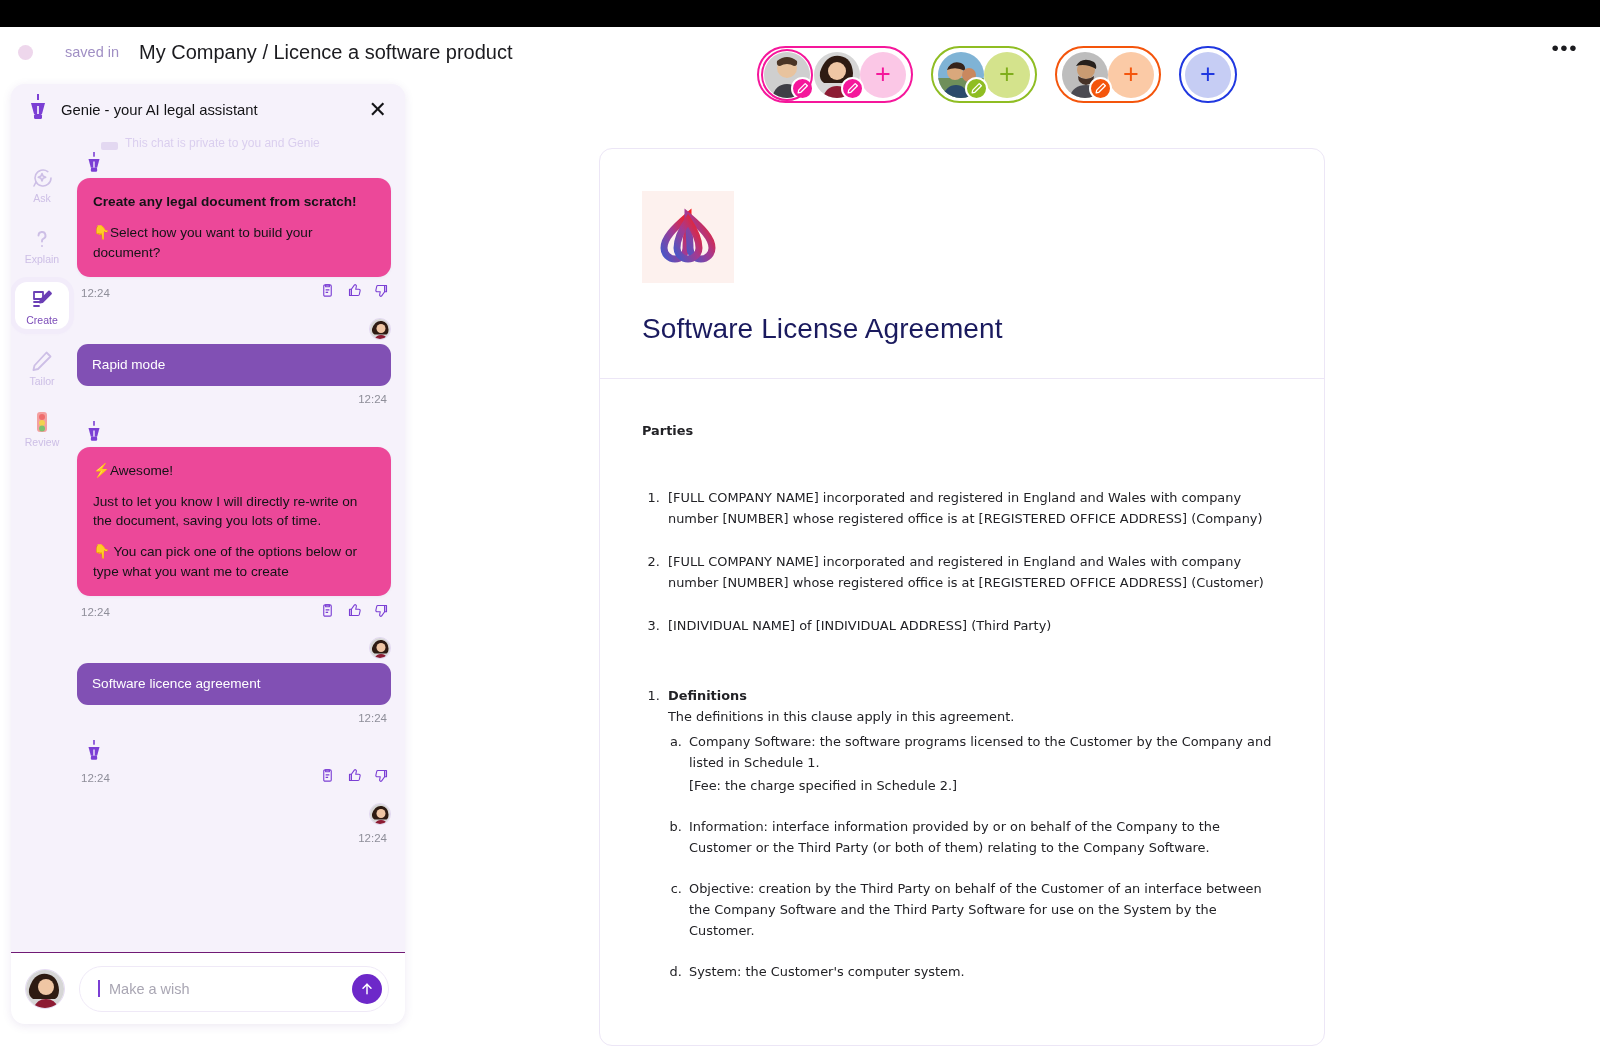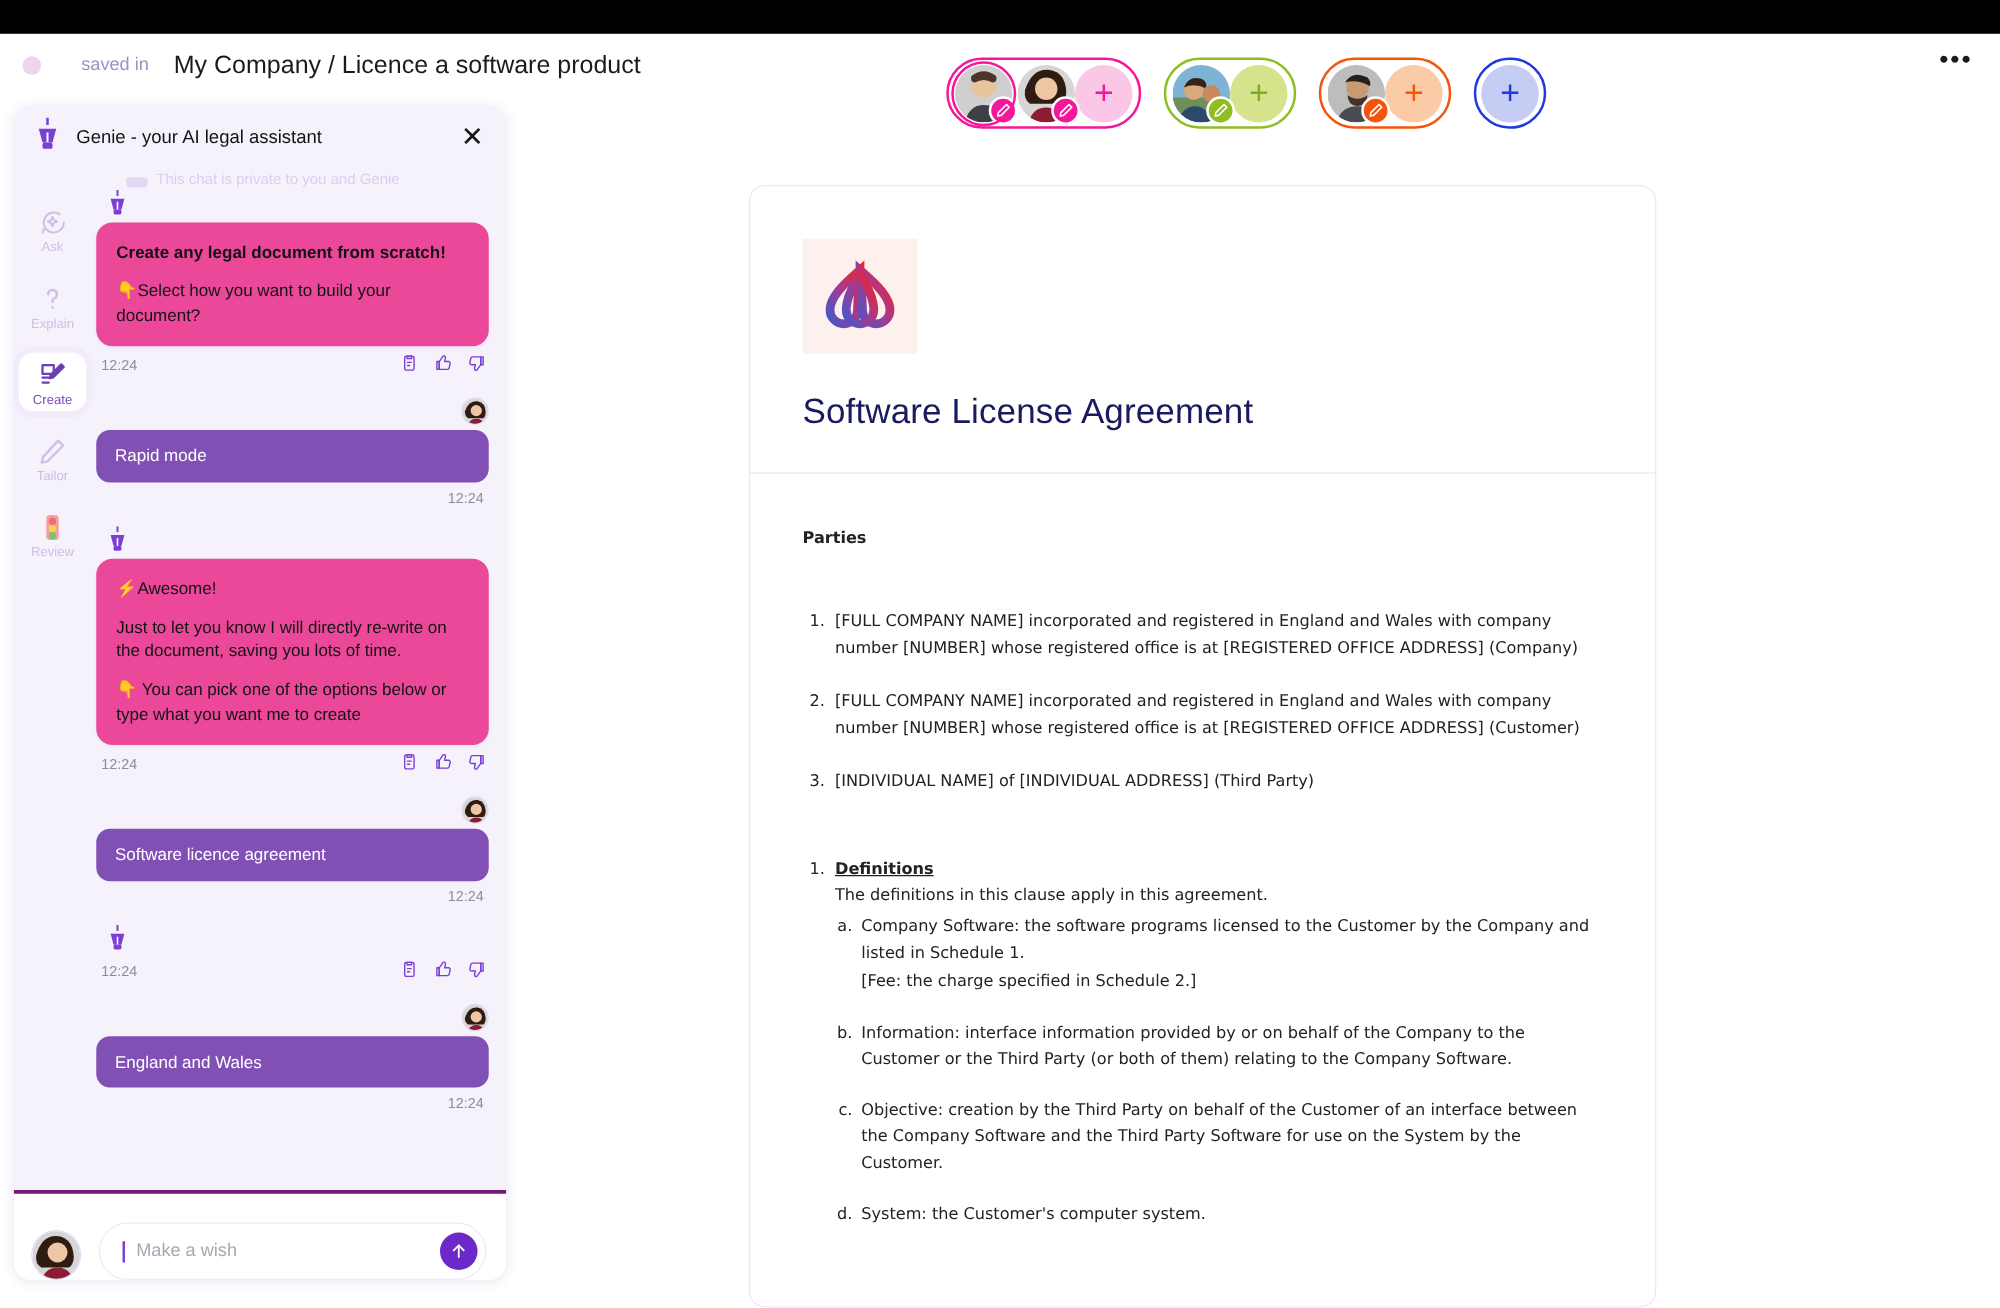--- a/index.html
+++ b/index.html
@@ -180,22 +180,22 @@
     text-align: right; font-size: 11.5px; color: #8e8e99;
     margin: 7px 4px 0 0;
   }
   .msg-block { margin-bottom: 16px; }
 
   
   .composer {
     position: absolute; left: 0; right: 0; bottom: 0;
     height: 72px;
     background: #ffffff;
-    border-top: 3px solid #701a75;
-    display: flex; align-items: flex-end; gap: 14px;
+    border-top: 1px solid #701a75;
+    display: flex; align-items: center; gap: 14px;
     padding: 0 16px 0 14px;
   }
   .composer-av {
     width: 40px; height: 40px; border-radius: 50%; overflow: hidden;
     flex: 0 0 auto; border: 1px solid #e6dcf3;
   }
   .composer-input {
     flex: 1; height: 46px;
     background: #ffffff; border: 1px solid #efe9f7;
     border-radius: 23px;
@@ -238,21 +238,21 @@
     padding: 42px 42px 0;
     font-family: "DejaVu Sans", sans-serif;
     font-size: 12.9px; color: #222226; line-height: 1.62;
   }
   .doc-h { font-weight: 700; font-size: 12.9px; margin-bottom: 46px; }
   ol.lvl1 { list-style: decimal; margin: 0 0 0 22px; padding: 0; }
   ol.lvl1 > li { margin-bottom: 22px; padding-left: 4px; }
   ol.lvla { list-style: lower-alpha; margin: 0 0 0 18px; padding: 0; }
   ol.lvla > li { margin-bottom: 20px; padding-left: 3px; }
   .sub-plain { margin: 0 0 4px 0; }
-  .defs-head { font-weight: 700; text-decoration: underline; }
+  .defs-head { font-weight: 700; }
   .defs-intro { font-weight: 400; margin-bottom: 4px; }
   .fee-line { margin-top: 2px; }
 </style>
 </head>
 <body>
 
 <div class="topbar-black"></div>
 
 <div class="breadcrumb-row">
   <div class="saved-dot"></div>
@@ -572,21 +572,20 @@
         <div class="user-row">
           <div class="user-av">
             <svg viewBox="0 0 22 22" width="22" height="22">
               <rect width="22" height="22" fill="#d6d6d6"></rect>
               <path d="M2 10 q3 -9 10 -8 q6 1 6.5 8.5 q0 4 -2 5 l-12 0 q-3 -2 -2.5 -5.5z" fill="#2e1b12"></path>
               <circle cx="11" cy="9.5" r="4.5" fill="#efc6a4"></circle>
               <path d="M4 22 q1.5 -6 7 -6 q5.5 0 7 6z" fill="#8d1b33"></path>
             </svg>
           </div>
         </div>
-        <div class="bubble-user">England and Wales</div>
         <div class="user-time">12:24</div>
       </div>
 
     </div>
   </div>
 
   <div class="composer">
     <div class="composer-av">
       <svg viewBox="0 0 40 40" width="40" height="40">
         <rect width="40" height="40" fill="#d6d6d6"></rect>

